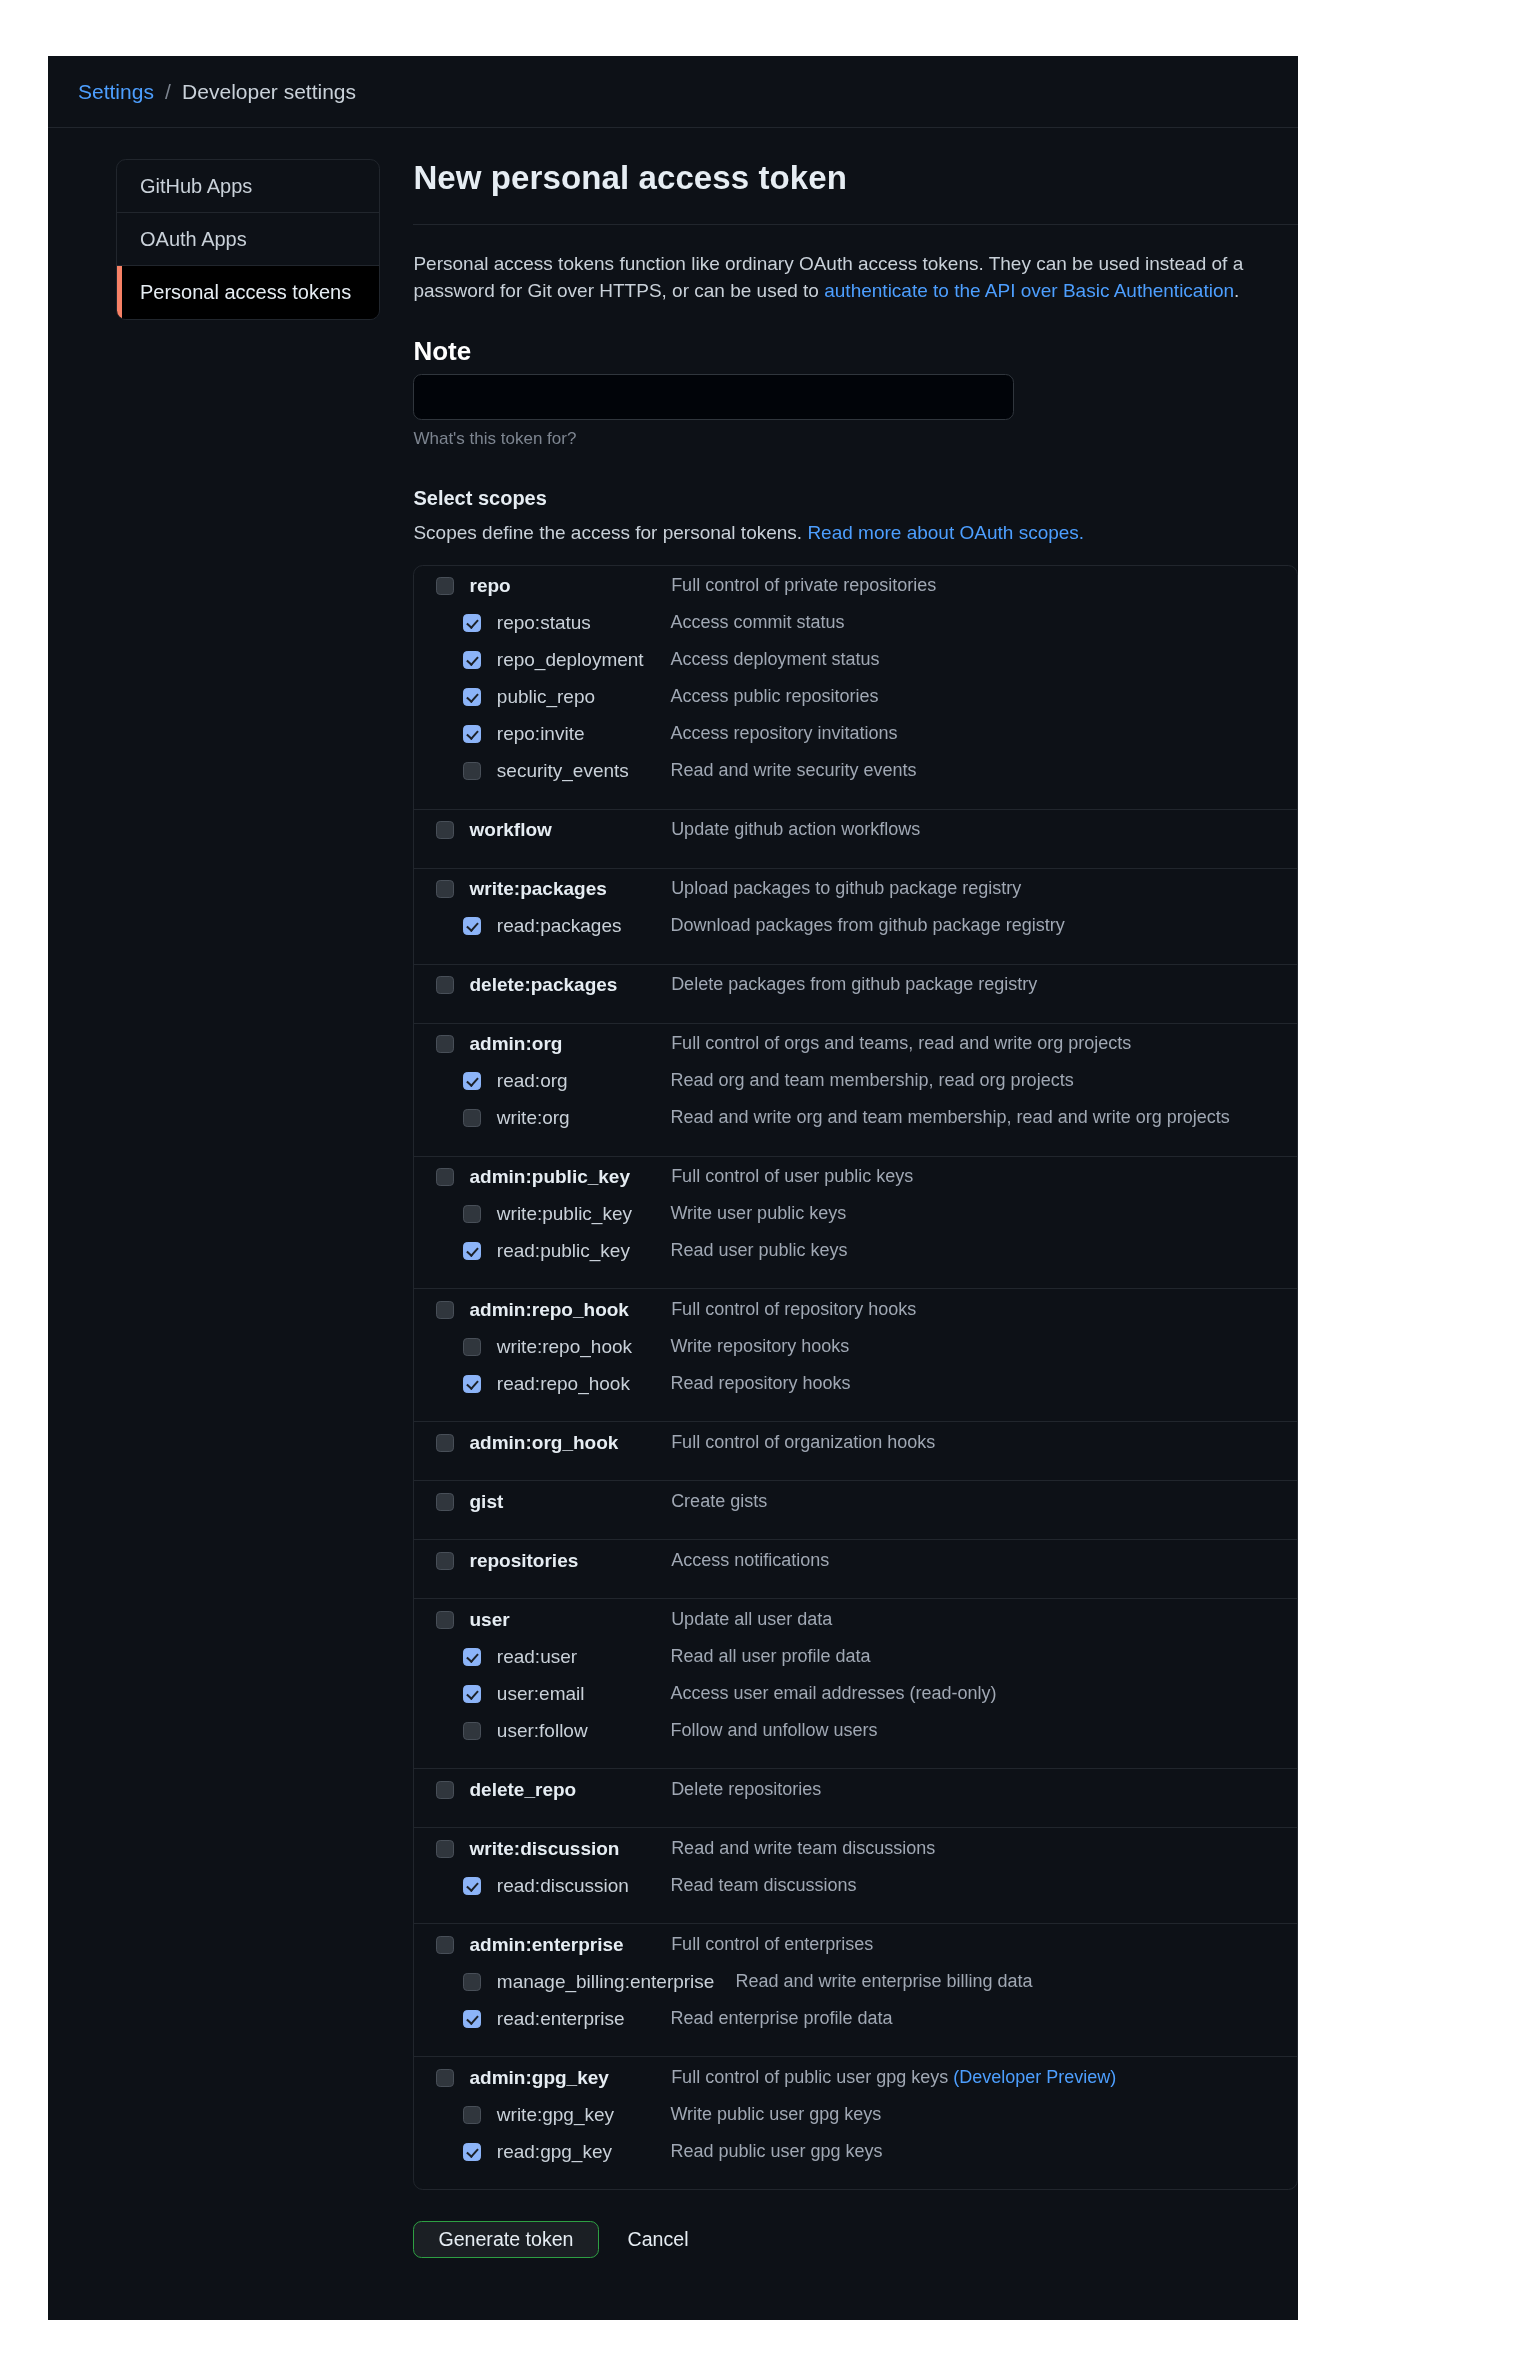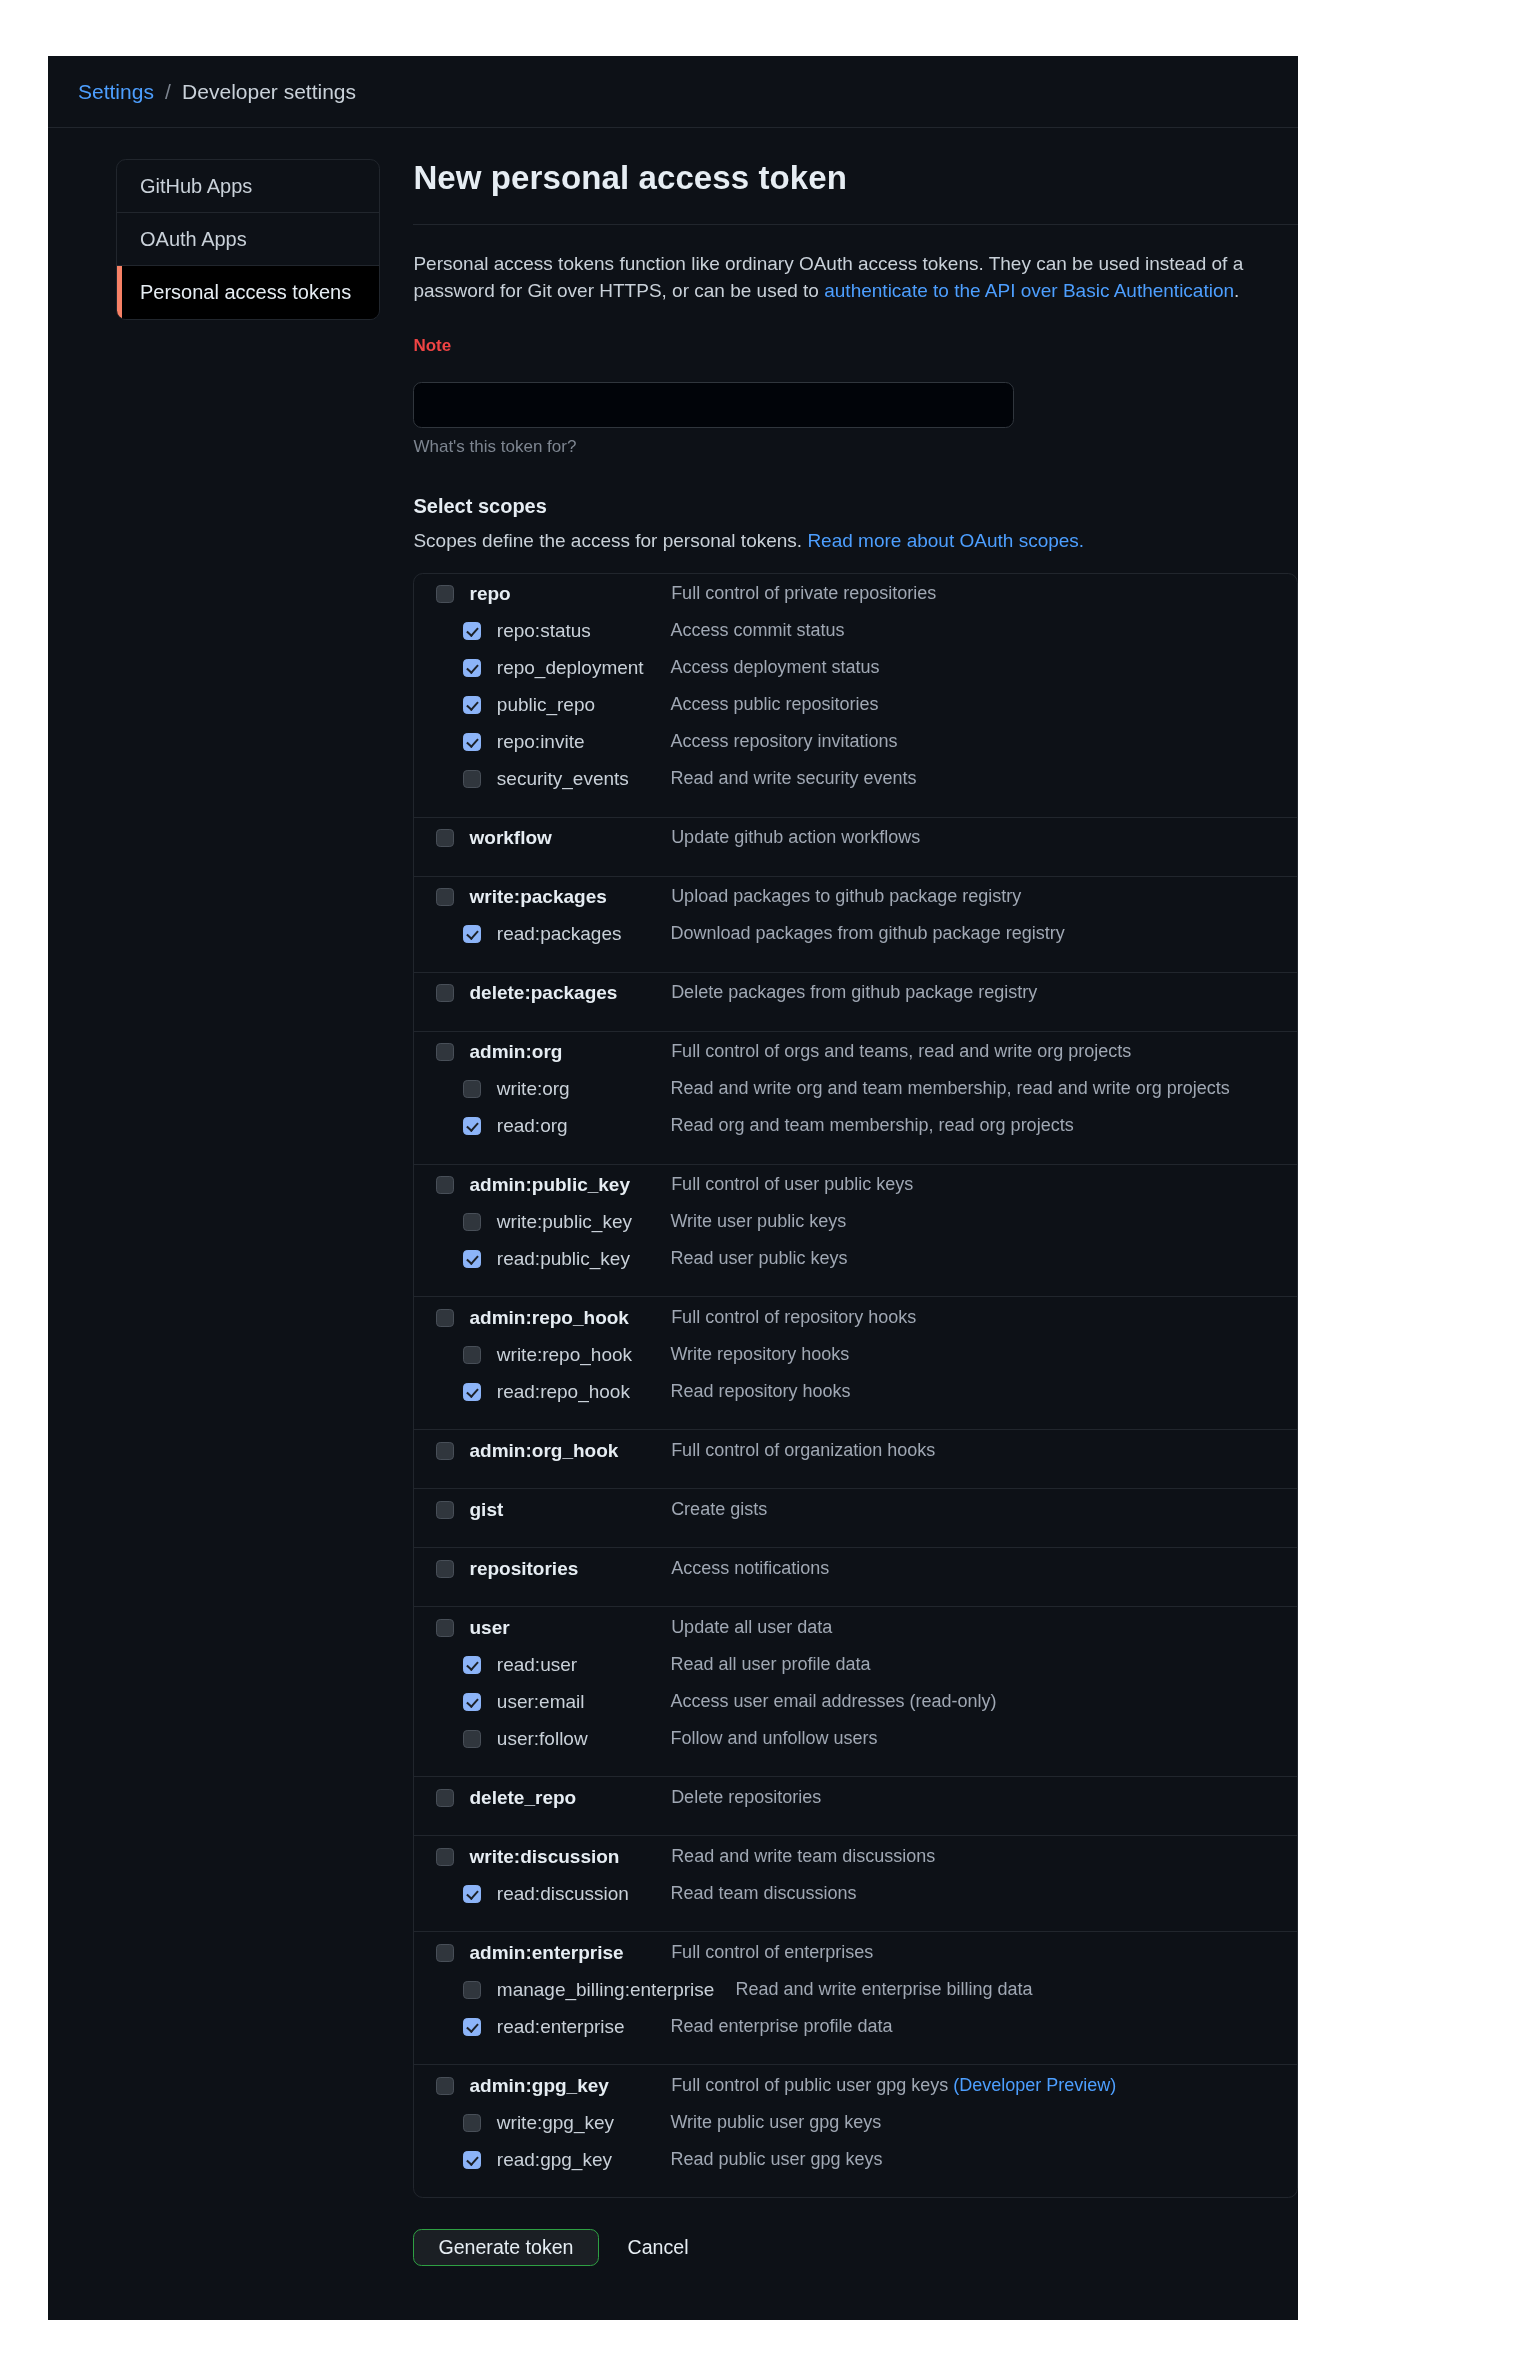--- a/index.html
+++ b/index.html
@@ -105,25 +105,25 @@
     line-height: 1.45;
     margin-top: 25px;
     max-width: 964px;
   }
   .inline-link {
     color: #4d9fff;
     text-decoration: none;
     cursor: pointer;
   }
   .field-label {
-    color: #ef4444;
-    font-size: 17px;
+    color: #ffffff;
+    font-size: 26px;
     font-weight: bold;
     margin-top: 31px;
-    margin-bottom: 26px;
+    margin-bottom: 7px;
   }
   .note-input {
     width: 601px;
     height: 46px;
     background: #010409;
     border: 1.4px solid #30363d;
     border-radius: 8.4px;
     color: #e6edf3;
     font-size: 19px;
     padding: 0 12.6px;
@@ -367,31 +367,31 @@
           <div class="scope-group">
             <div class="scope-row parent">
               <div class="name-cell">
                 <span class="cb off"></span>
                 <span class="scope-name">admin:org</span>
               </div>
               <div class="scope-desc"><span>Full control of orgs and teams, read and write org projects</span></div>
             </div>
             <div class="scope-row child">
               <div class="name-cell">
+                <span class="cb on"></span>
+                <span class="scope-name">read:org</span>
+              </div>
+              <div class="scope-desc"><span>Read org and team membership, read org projects</span></div>
+            </div>
+            <div class="scope-row child">
+              <div class="name-cell">
                 <span class="cb off"></span>
                 <span class="scope-name">write:org</span>
               </div>
               <div class="scope-desc"><span>Read and write org and team membership, read and write org projects</span></div>
-            </div>
-            <div class="scope-row child">
-              <div class="name-cell">
-                <span class="cb on"></span>
-                <span class="scope-name">read:org</span>
-              </div>
-              <div class="scope-desc"><span>Read org and team membership, read org projects</span></div>
             </div>
           </div>
           <div class="scope-group">
             <div class="scope-row parent">
               <div class="name-cell">
                 <span class="cb off"></span>
                 <span class="scope-name">admin:public_key</span>
               </div>
               <div class="scope-desc"><span>Full control of user public keys</span></div>
             </div>

